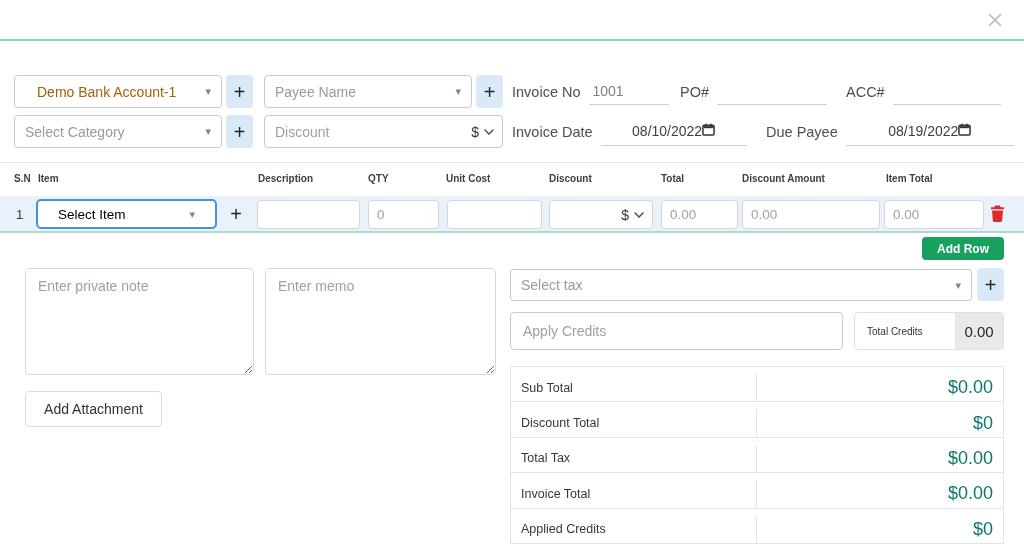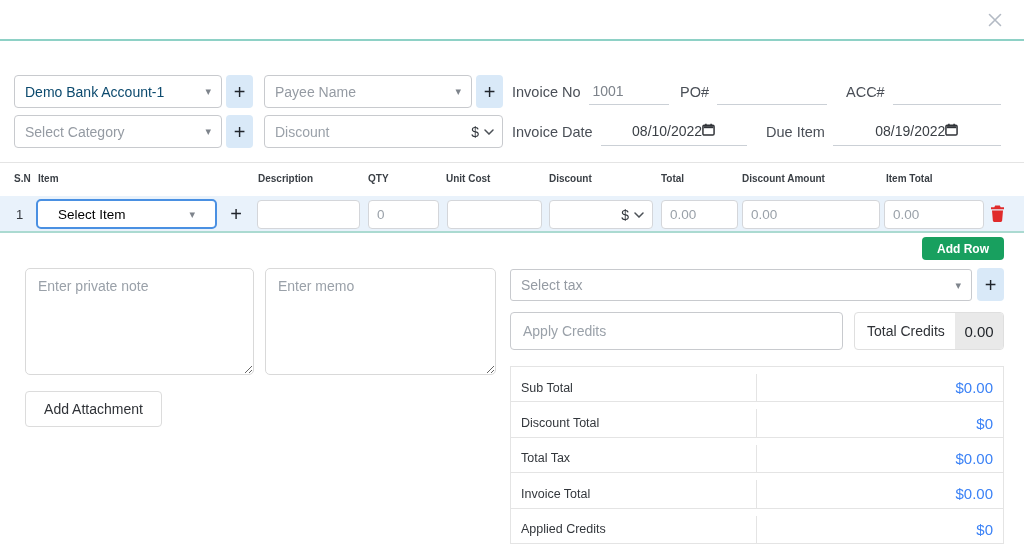--- a/index.html
+++ b/index.html
@@ -11,21 +11,21 @@
   .modal-header { position:absolute; left:0; top:0; width:1024px; height:41px;
     border-bottom:2px solid #8ed1c6; }
   .page-title { position:absolute; left:14px; top:8px; font-size:19px; font-weight:600; color:#2c3136; letter-spacing:.2px; }
   .close-btn { position:absolute; right:20px; top:11px; width:18px; height:18px; cursor:pointer; display:flex; align-items:center; justify-content:center; }
 
   
   .selbox { position:absolute; background:#fff; border:1px solid #c8cace; border-radius:4px;
     display:flex; align-items:center; justify-content:space-between; padding:0 10px;
     font-size:14px; cursor:pointer; }
   .selbox .ph { color:#959ba3; }
-  .selbox .val { color:#0c4a6e; }
+  .selbox .val { color:#a16207;margin-left:12px; }
   .caret { color:#7e848c; font-size:11px; line-height:1; margin-left:6px; }
   .plusbtn { position:absolute; background:#d9e9f8; border:none; border-radius:4px;
     display:flex; align-items:center; justify-content:center; font-size:20px; font-weight:400;
     color:#20252b; cursor:pointer; line-height:1; font-family:inherit; }
   .flabel { font-size:14.5px; color:#4a4f57; white-space:nowrap; }
   .fgroup { position:absolute; height:33px; display:flex; align-items:center; gap:8px; }
   .uline { border:none; border-bottom:1px solid #cbd0d6; background:transparent; height:26px;
     font-size:14px; color:#7c828a; padding:0 4px; outline:none; font-family:inherit; }
   .datebox { display:flex; align-items:center; justify-content:center;
     border-bottom:1px solid #cbd0d6; height:28px; padding:0 2px; cursor:pointer; }
@@ -63,31 +63,31 @@
   textarea.note { position:absolute; border:1px solid #d9d9d9; border-radius:5px; padding:9px 12px;
     font-size:14px; font-family:inherit; color:#333; resize:both; outline:none; }
   .attach-btn { position:absolute; left:25px; top:391px; width:137px; height:36px; background:#fff;
     border:1px solid #dcdcdc; border-radius:4px; font-size:14px; color:#2f3237; font-family:inherit; cursor:pointer; }
 
   
   .apply-input { position:absolute; left:510px; top:312px; width:333px; height:38px;
     border:1px solid #c8cace; border-radius:4px; padding:0 12px; font-size:14px; font-family:inherit; color:#333; outline:none; }
   .total-credits { position:absolute; left:854px; top:312px; width:150px; height:38px;
     border:1px solid #dfdfdf; border-radius:4px; display:flex; align-items:center; overflow:hidden; background:#fff; }
-  .total-credits .tc-label { flex:1; padding-left:12px; font-size:14px; color:#2f3237; }
+  .total-credits .tc-label { flex:1; padding-left:12px; font-size:10px; color:#2f3237; }
   .total-credits .tc-value { width:48px; height:100%; background:#e9e9e9; display:flex;
     align-items:center; justify-content:center; font-size:15px; color:#1e2227; }
 
   .summary { position:absolute; left:510px; top:366px; width:494px;
     border:1px solid #e4e4e4; border-bottom:none; }
   .srow { display:flex; height:28.4px; border-bottom:1px solid #e4e4e4;margin-top:7px; }
   .slabel { width:246px; border-right:1px solid #e4e4e4; display:flex; align-items:center;
     padding-left:10px; font-size:12.5px; color:#33373c; }
   .svalue { flex:1; display:flex; align-items:center; justify-content:flex-end;
-    padding-right:10px; font-size:15px; color:#3b82f6;text-align:right; }
+    padding-right:10px; font-size:18px; color:#0f766e;text-align:right; }
 </style>
 </head>
 <body>
 
 <div class="page">
 
   <div class="modal-header">
     <div class="close-btn">
       <svg width="16" height="16" viewBox="0 0 16 16">
           <path d="M2.5 2.5l11 11M13.5 2.5l-11 11" stroke="#b3bac4" stroke-width="1.6" stroke-linecap="round"></path>
@@ -150,21 +150,21 @@
         <svg width="13" height="13" viewBox="0 0 14 14">
             <rect x="1" y="2.5" width="12" height="10.5" rx="1.4" fill="none" stroke="#2f3237" stroke-width="1.6"></rect>
             <line x1="4.2" y1="0.8" x2="4.2" y2="3.6" stroke="#2f3237" stroke-width="1.6"></line>
             <line x1="9.8" y1="0.8" x2="9.8" y2="3.6" stroke="#2f3237" stroke-width="1.6"></line>
             <rect x="1.8" y="3.4" width="10.4" height="2.2" fill="#2f3237"></rect>
           </svg>
       </span>
     </div>
   </div>
   <div class="fgroup" style="left:766px; top:115px;">
-    <span class="flabel">Due Item</span>
+    <span class="flabel">Due Payee</span>
     <div class="datebox" style="width:168px;">
       <span class="dval">08/19/2022</span>
       <span>
         <svg width="13" height="13" viewBox="0 0 14 14">
             <rect x="1" y="2.5" width="12" height="10.5" rx="1.4" fill="none" stroke="#2f3237" stroke-width="1.6"></rect>
             <line x1="4.2" y1="0.8" x2="4.2" y2="3.6" stroke="#2f3237" stroke-width="1.6"></line>
             <line x1="9.8" y1="0.8" x2="9.8" y2="3.6" stroke="#2f3237" stroke-width="1.6"></line>
             <rect x="1.8" y="3.4" width="10.4" height="2.2" fill="#2f3237"></rect>
           </svg>
       </span>

